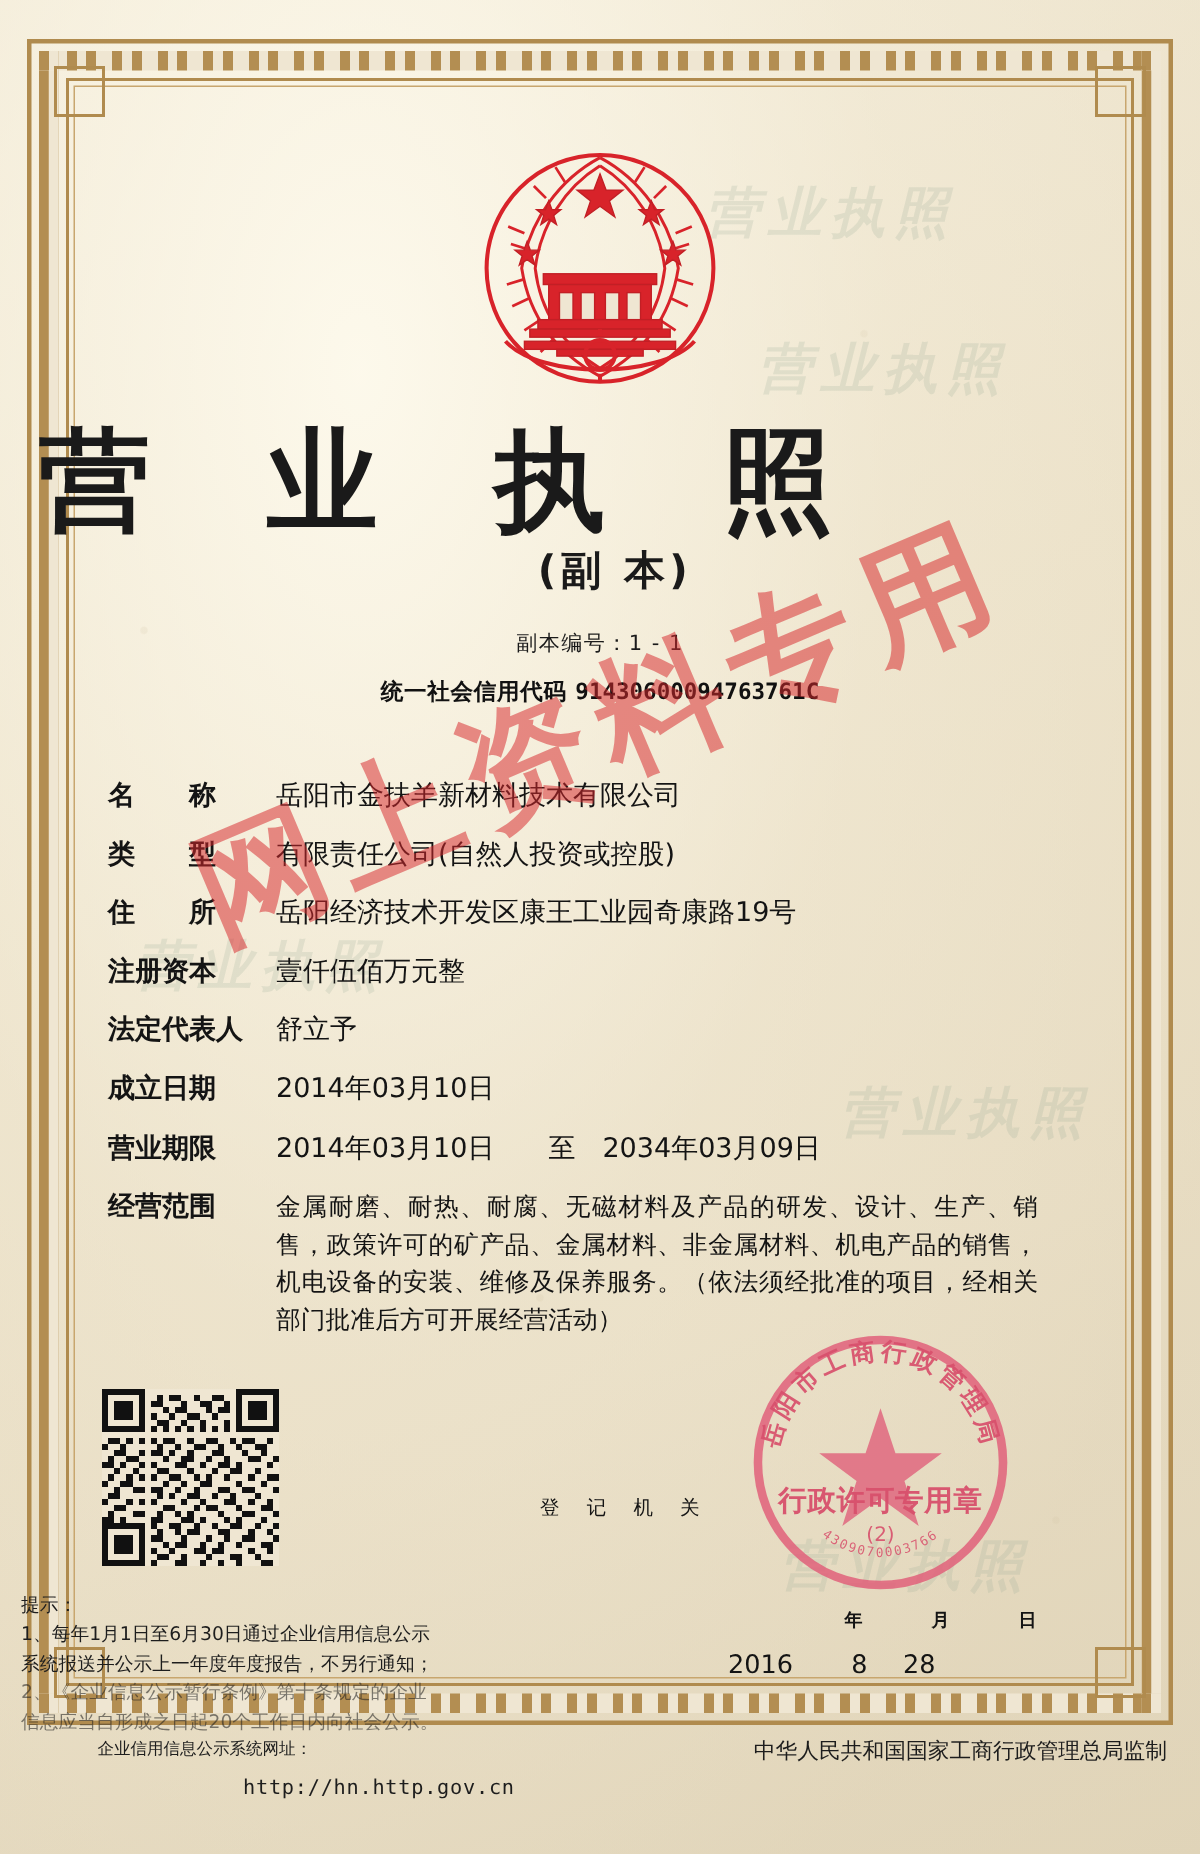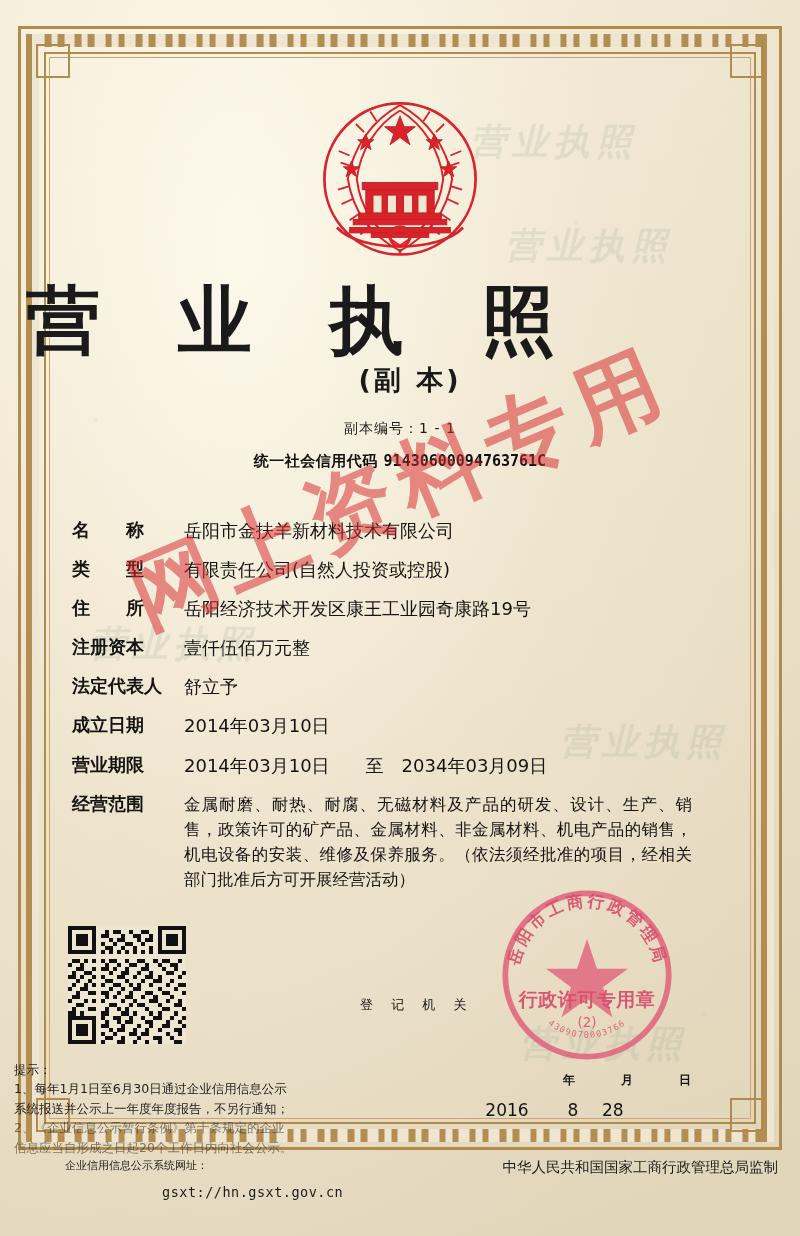--- a/index.html
+++ b/index.html
@@ -640,17 +640,17 @@
 
   <div class="notes">
     <div class="note-title">提示：</div>
     <div class="note-line">1、每年1月1日至6月30日通过企业信用信息公示</div>
     <div class="note-line">系统报送并公示上一年度年度报告，不另行通知；</div>
     <div class="note-line faded">2、《企业信息公示暂行条例》第十条规定的企业</div>
     <div class="note-line faded">信息应当自形成之日起20个工作日内向社会公示。</div>
   </div>
 
   <div class="footer-left">企业信用信息公示系统网址：</div>
-  <div class="footer-url">gsxt://hn.gsxt.gov.cn</div>
+  <div class="footer-url">http://hn.http.gov.cn</div>
   <div class="footer-right">中华人民共和国国家工商行政管理总局监制</div>
 
   <div class="diag-wm">网上资料专用</div>
 </div>
 
 </body></html>

